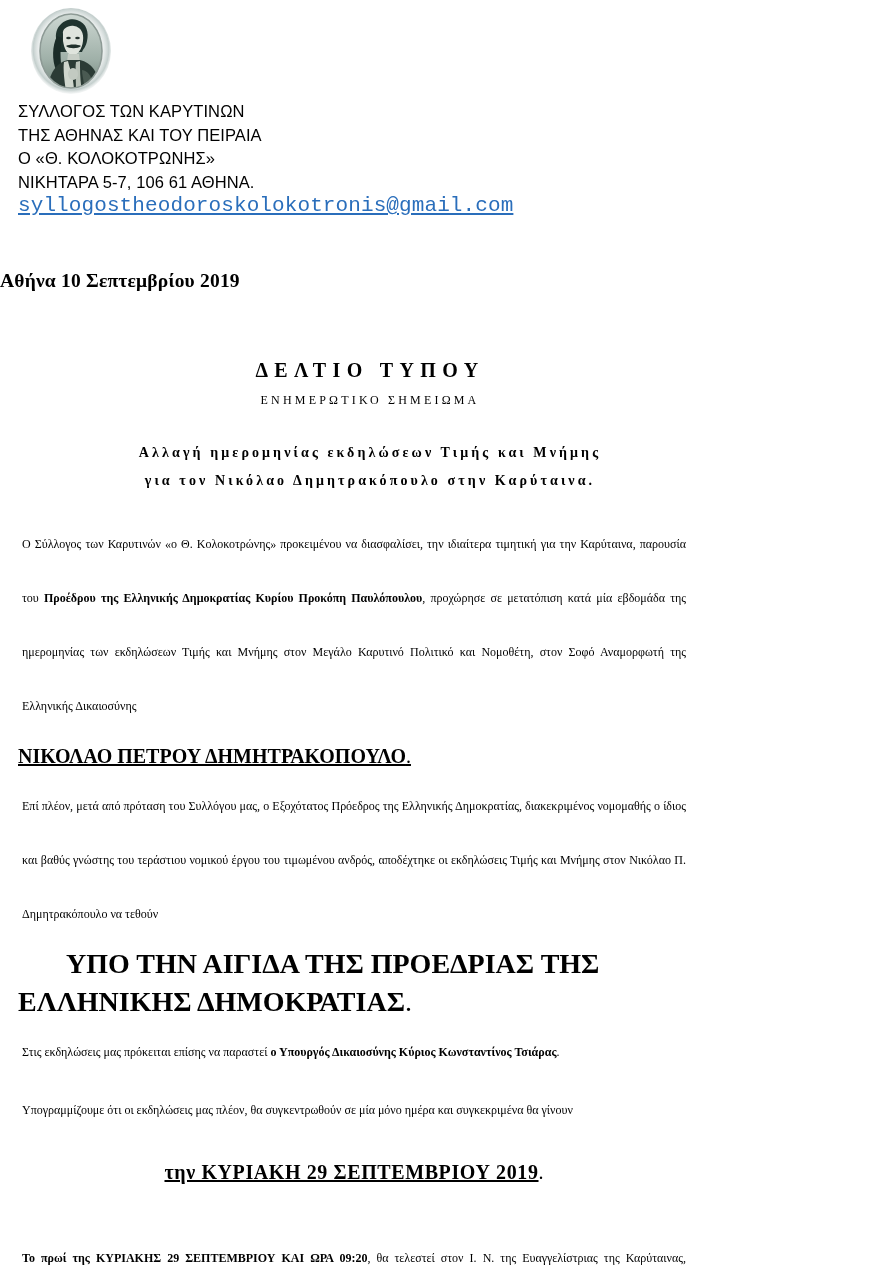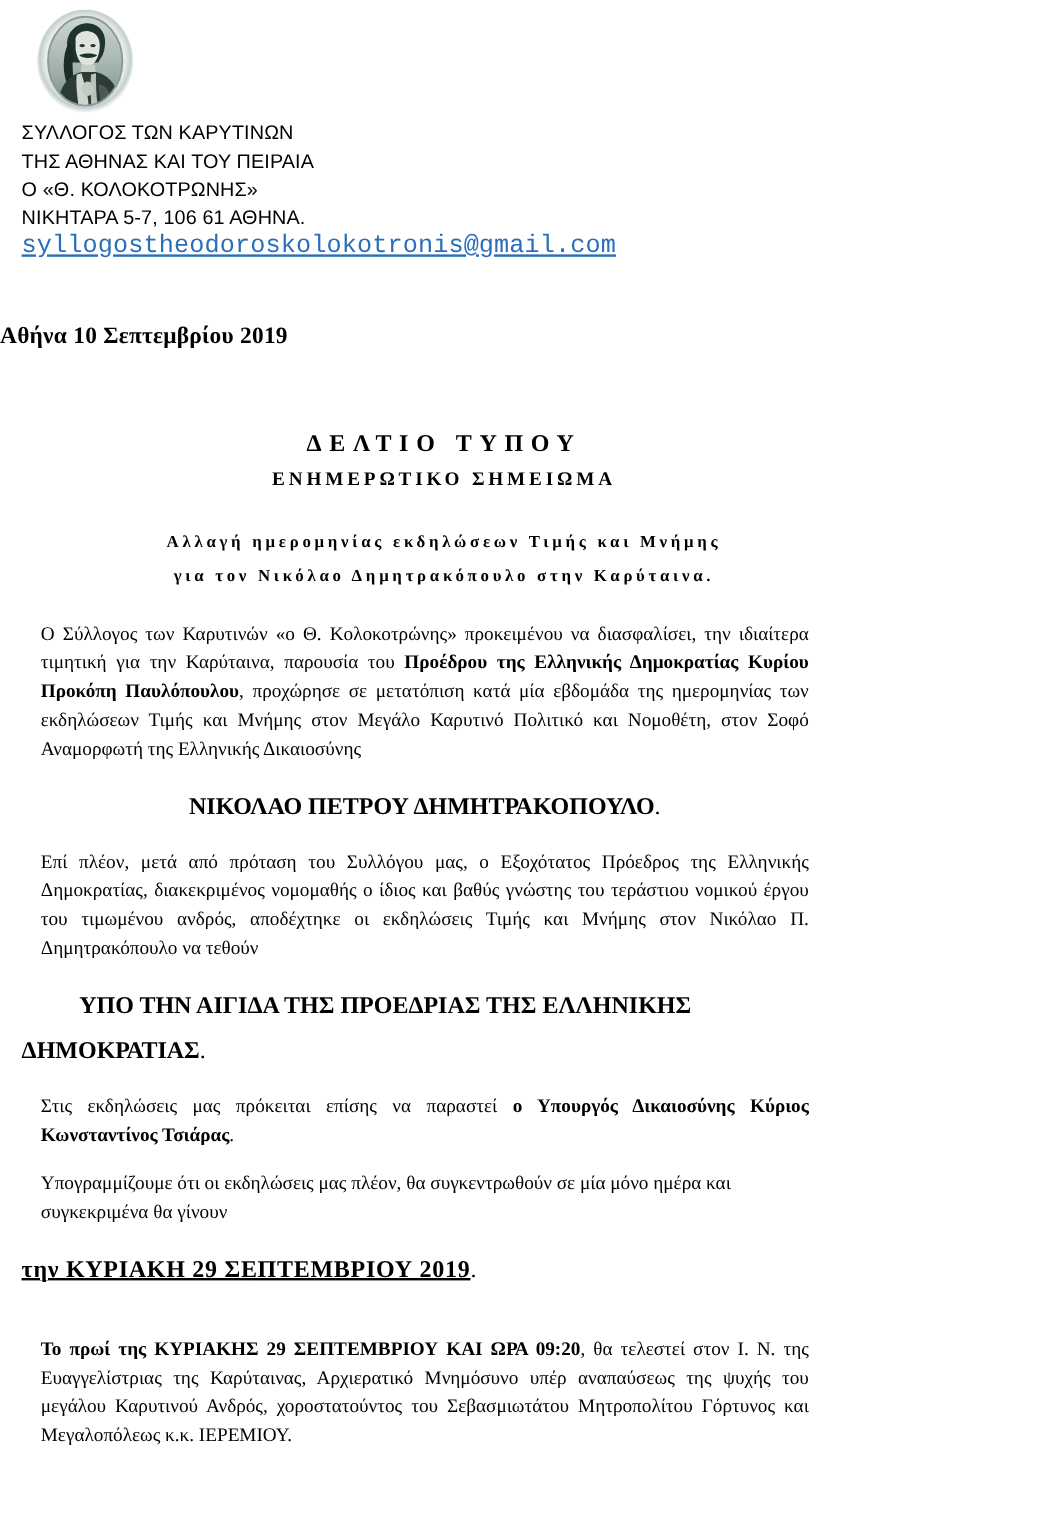--- a/index.html
+++ b/index.html
@@ -72,22 +72,22 @@
     margin-top: 63px;
     text-align: center;
   }
   .title-line-1 {
     font-size: 20px;
     font-weight: bold;
     letter-spacing: 6.4px;
     line-height: 30px;
   }
   .title-line-2 {
-    font-size: 16px;
-    font-weight: bold;
+    font-size: 12px;
+    font-weight: normal;
     letter-spacing: 3.2px;
     line-height: 30px;
   }
 
   .subtitle-block {
     margin-top: 24px;
     text-align: center;
   }
   .subtitle-line {
     font-size: 14px;
@@ -96,51 +96,52 @@
     line-height: 28px;
   }
 
   
   .body-text {
     margin-top: 22px;
     padding: 0 50px 0 18px;
   }
 
   p.para {
-    margin: 16px;
-    font-size: 16px;
-    line-height: 24px;
+    margin: 4px;
+    font-size: 12px;
+    line-height: 54px;
     text-align: justify;
     text-justify: inter-word;
   }
   p.para.last-left { text-align: left; }
 
   .center-name {
     margin: 0;
     font-size: 20px;
     line-height: 38px;
-    text-align: center;
-    font-weight: bold;
+    text-align: left;
+    font-weight: bold;
+    text-decoration: underline;
   }
   .center-name .dot { font-weight: normal; }
 
   .indent-head {
     margin: 0;
+    font-size: 28px;
+    line-height: 38px;
+    font-weight: bold;
+    text-indent: 48px;
+  }
+  .indent-head .dot { font-weight: normal; }
+
+  .center-underline {
+    margin: 16px;
     font-size: 20px;
     line-height: 38px;
-    font-weight: bold;
-    text-indent: 48px;
-  }
-  .indent-head .dot { font-weight: normal; }
-
-  .center-underline {
-    margin: 0;
-    font-size: 20px;
-    line-height: 38px;
-    text-align: left;
+    text-align: center;
     font-weight: bold;
   }
   .center-underline .u { text-decoration: underline; letter-spacing: 0.6px; }
   .center-underline .dot { font-weight: normal; text-decoration: none; }
   .spacer-md { height: 20px; }
 
   b, .b { font-weight: bold; }
 </style>
 </head>
 <body>

